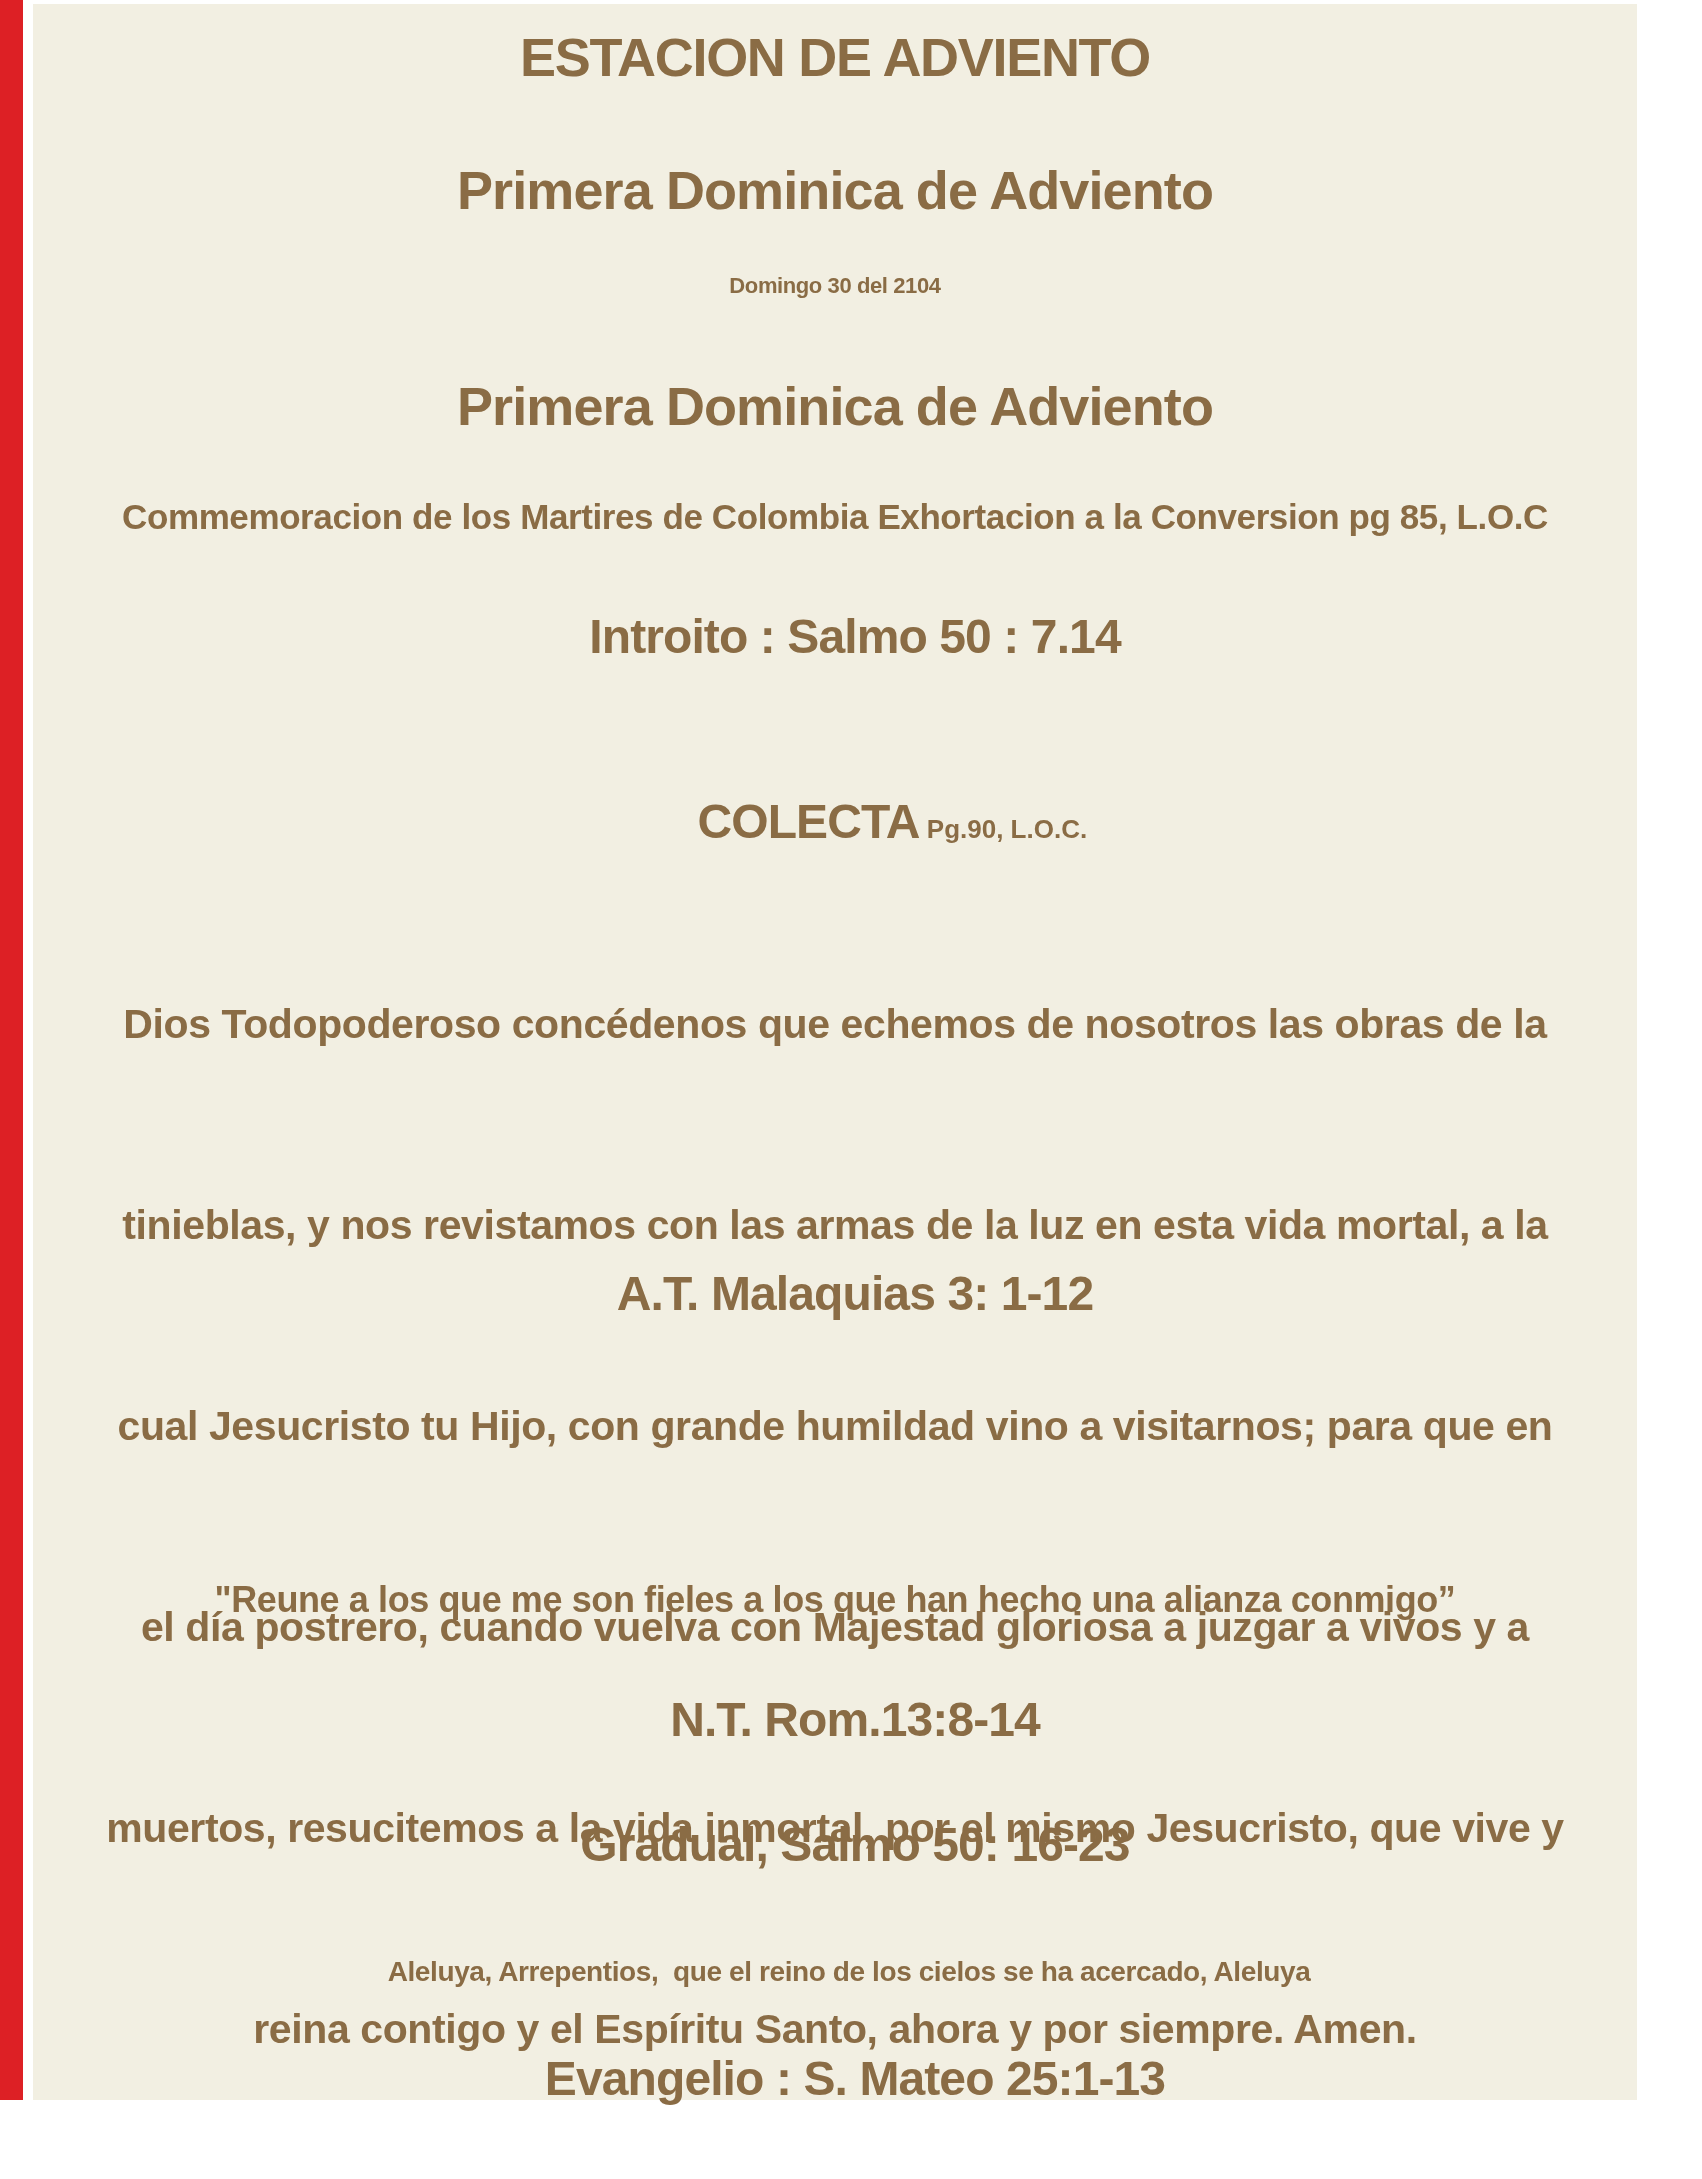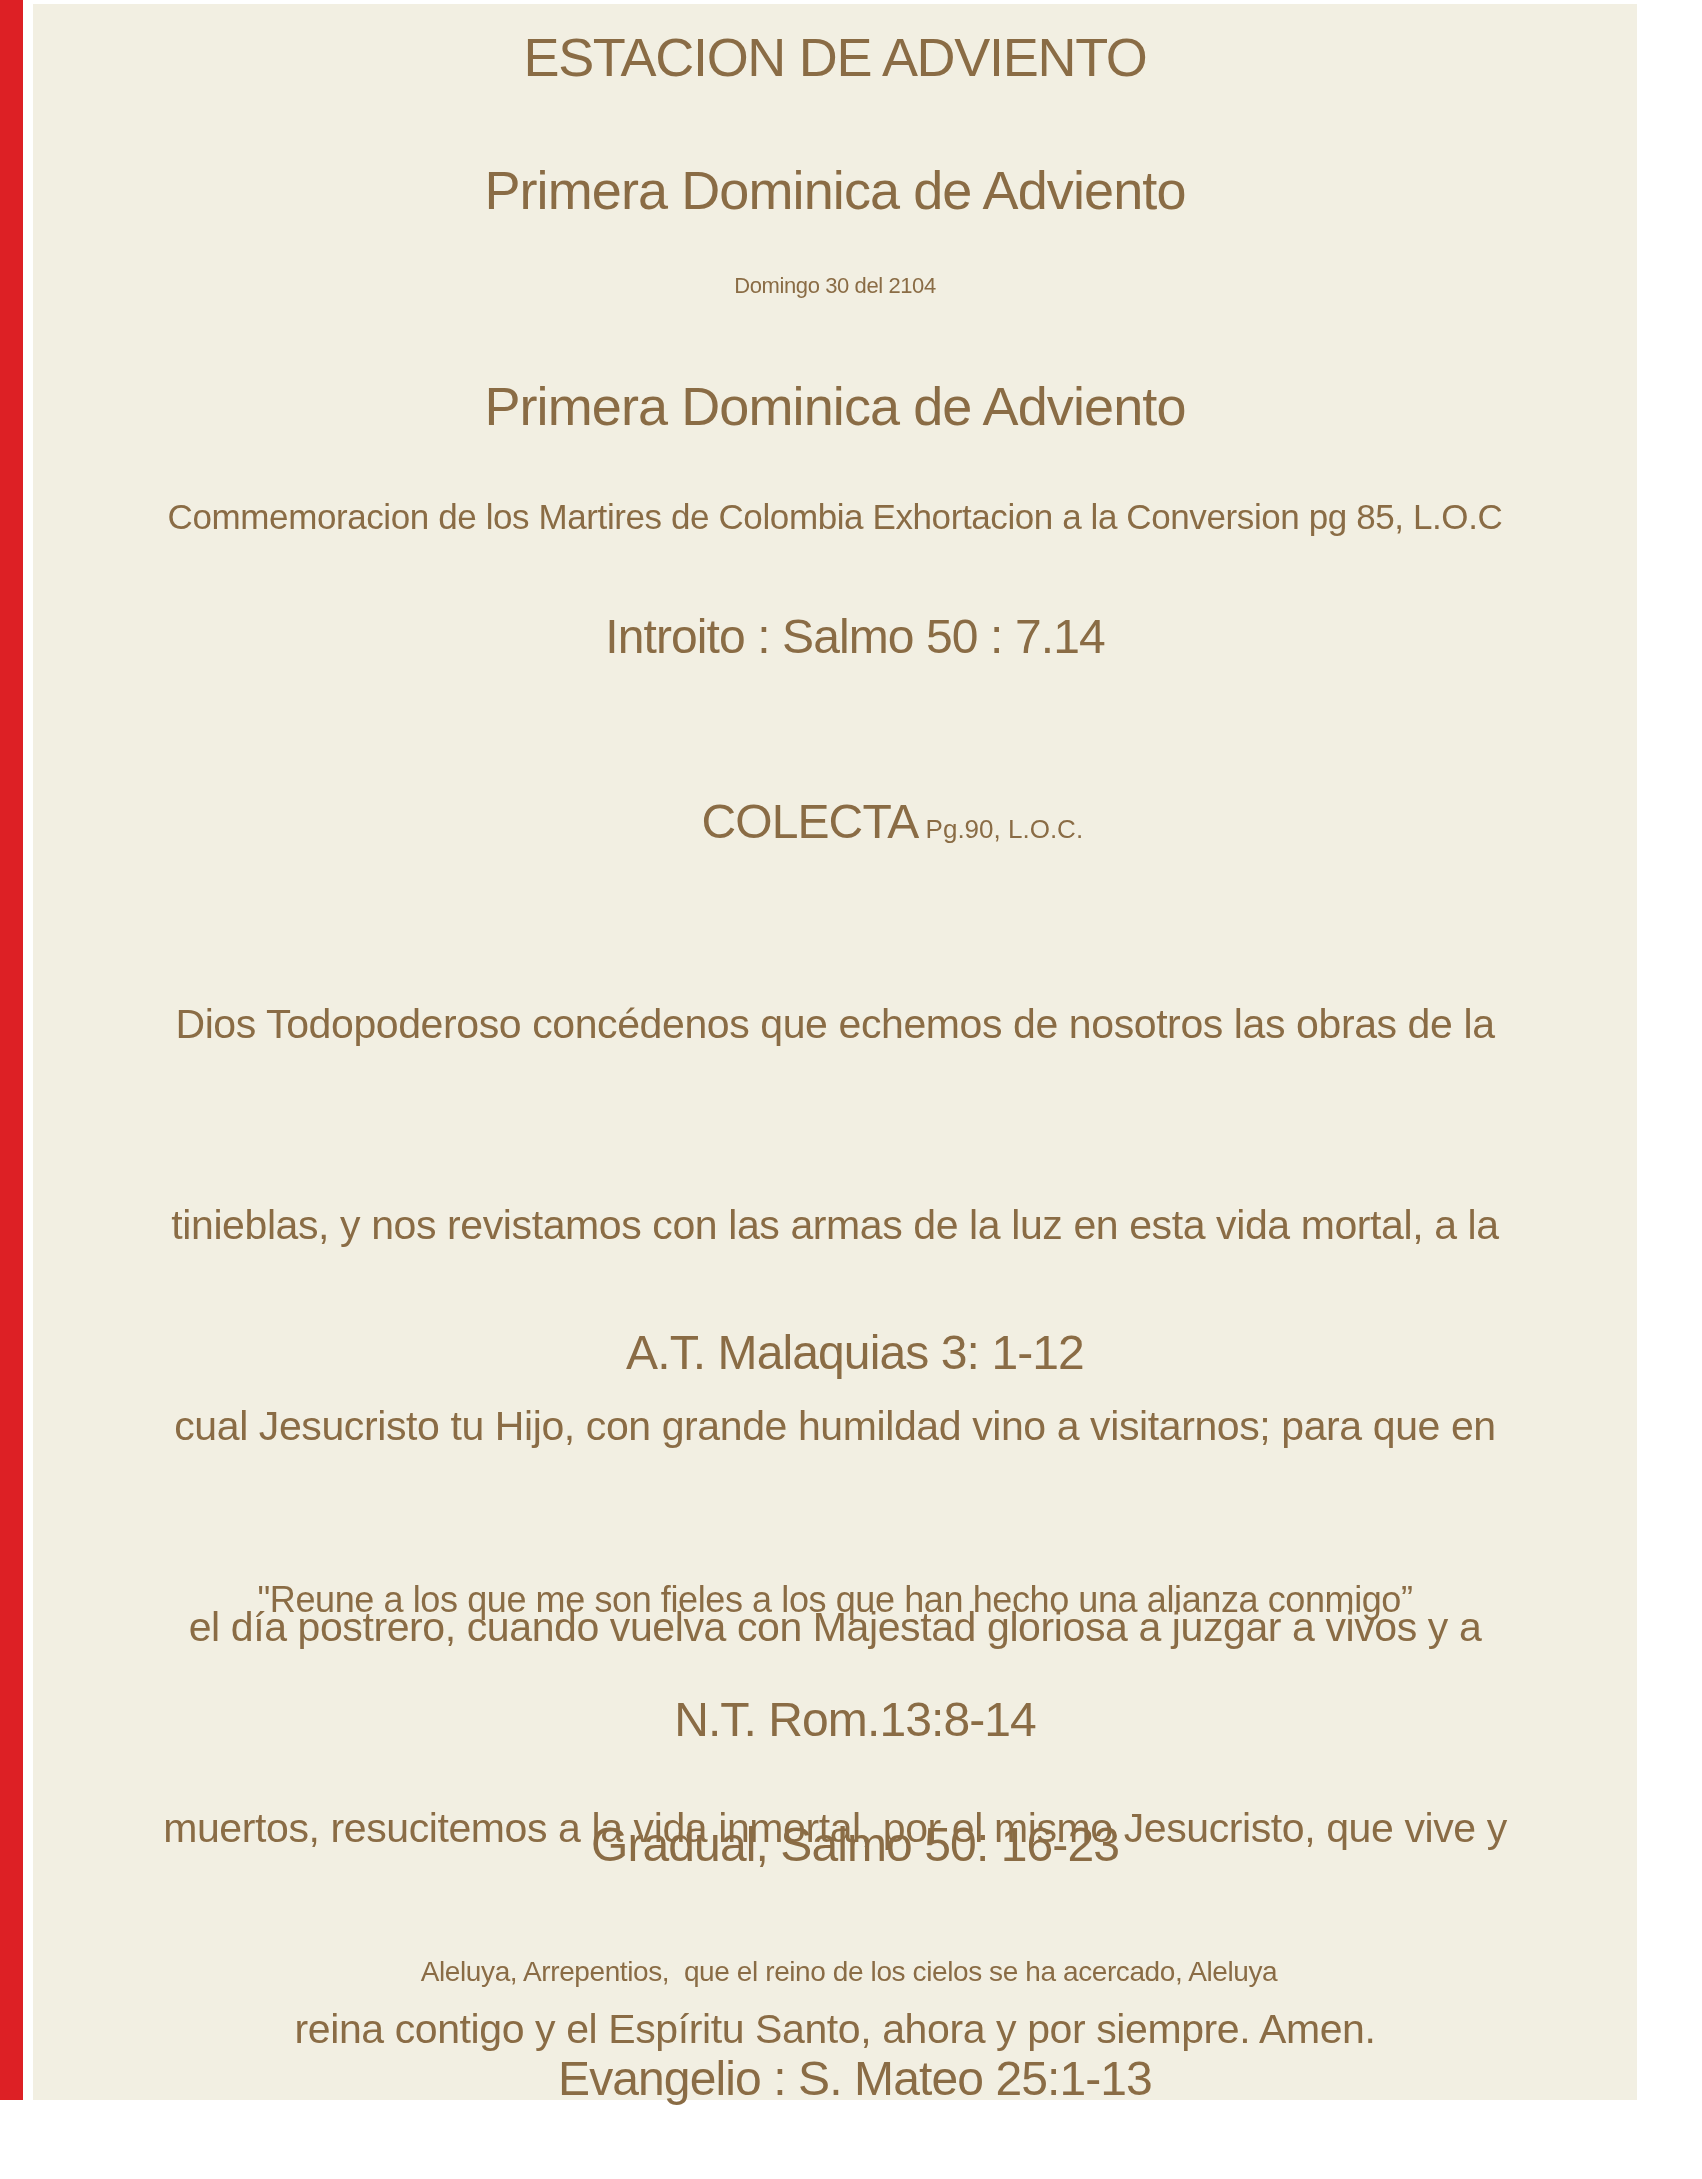--- a/index.html
+++ b/index.html
@@ -3,20 +3,21 @@
 <meta charset="utf-8">
 <style>
   html, body { margin: 0; padding: 0; background: #ffffff; }
   .canvas {
     position: relative;
     width: 1680px;
     height: 2180px;
     background: #ffffff;
     overflow: hidden;
     font-family: "Liberation Sans", "DejaVu Sans", sans-serif;
+    font-weight: bold;
   }
   .red-stripe {
     position: absolute;
     left: 0; top: 0;
     width: 22.5px; height: 2100px;
     background: #dd2025;
   }
   .page {
     position: absolute;
     left: 33px; top: 3.5px;
@@ -71,21 +72,21 @@
 
     <div class="t f-body para" style="top:853px">
       <div class="pline">Dios Todopoderoso concédenos que echemos de nosotros las obras de la</div>
       <div class="pline">tinieblas, y nos revistamos con las armas de la luz en esta vida mortal, a la</div>
       <div class="pline">cual Jesucristo tu Hijo, con grande humildad vino a visitarnos; para que en</div>
       <div class="pline">el día postrero, cuando vuelva con Majestad gloriosa a juzgar a vivos y a</div>
       <div class="pline">muertos, resucitemos a la vida inmortal, por el mismo Jesucristo, que vive y</div>
       <div class="pline">reina contigo y el Espíritu Santo, ahora y por siempre. Amen.</div>
     </div>
 
-    <div class="t f-head" style="top:1320px">A.T. Malaquias 3: 1-12</div>
+    <div class="t f-head" style="top:1261px">A.T. Malaquias 3: 1-12</div>
 
 
     <div class="t f-quote" style="top:1574px">"Reune a los que me son fieles a los que han hecho una alianza conmigo”</div>
 
     <div class="t f-head" style="top:1687px">N.T. Rom.13:8-14</div>
 
     <div class="t f-head" style="top:1812px">Gradual, Salmo 50: 16-23</div>
 
     <div class="t f-verse" style="top:1951px">Aleluya, Arrepentios,  que el reino de los cielos se ha acercado, Aleluya</div>
 

